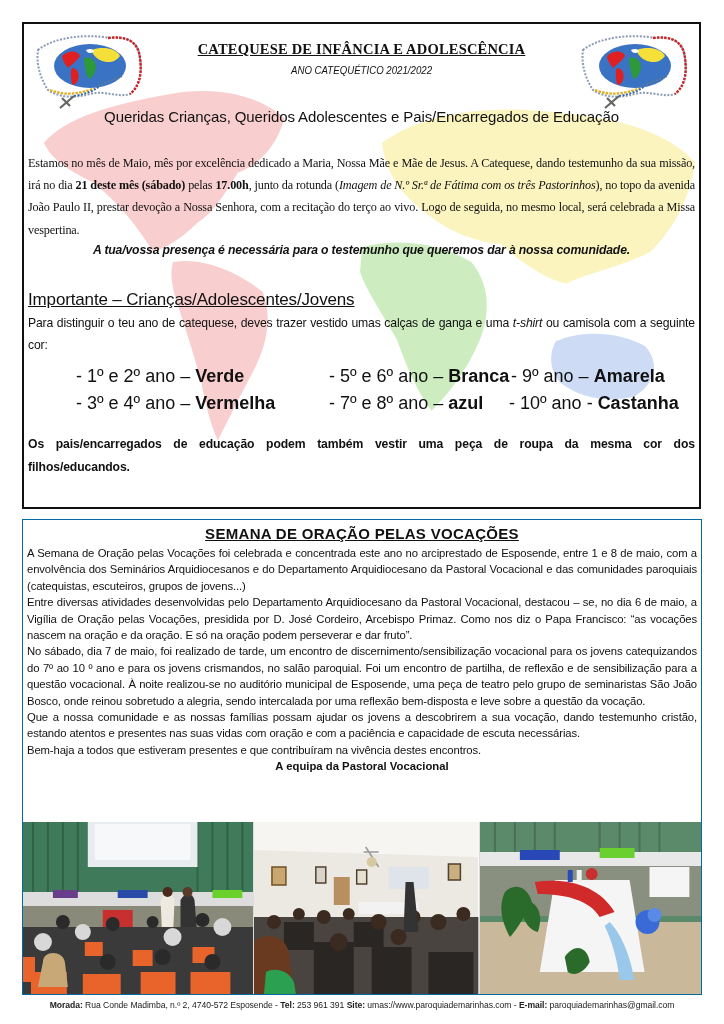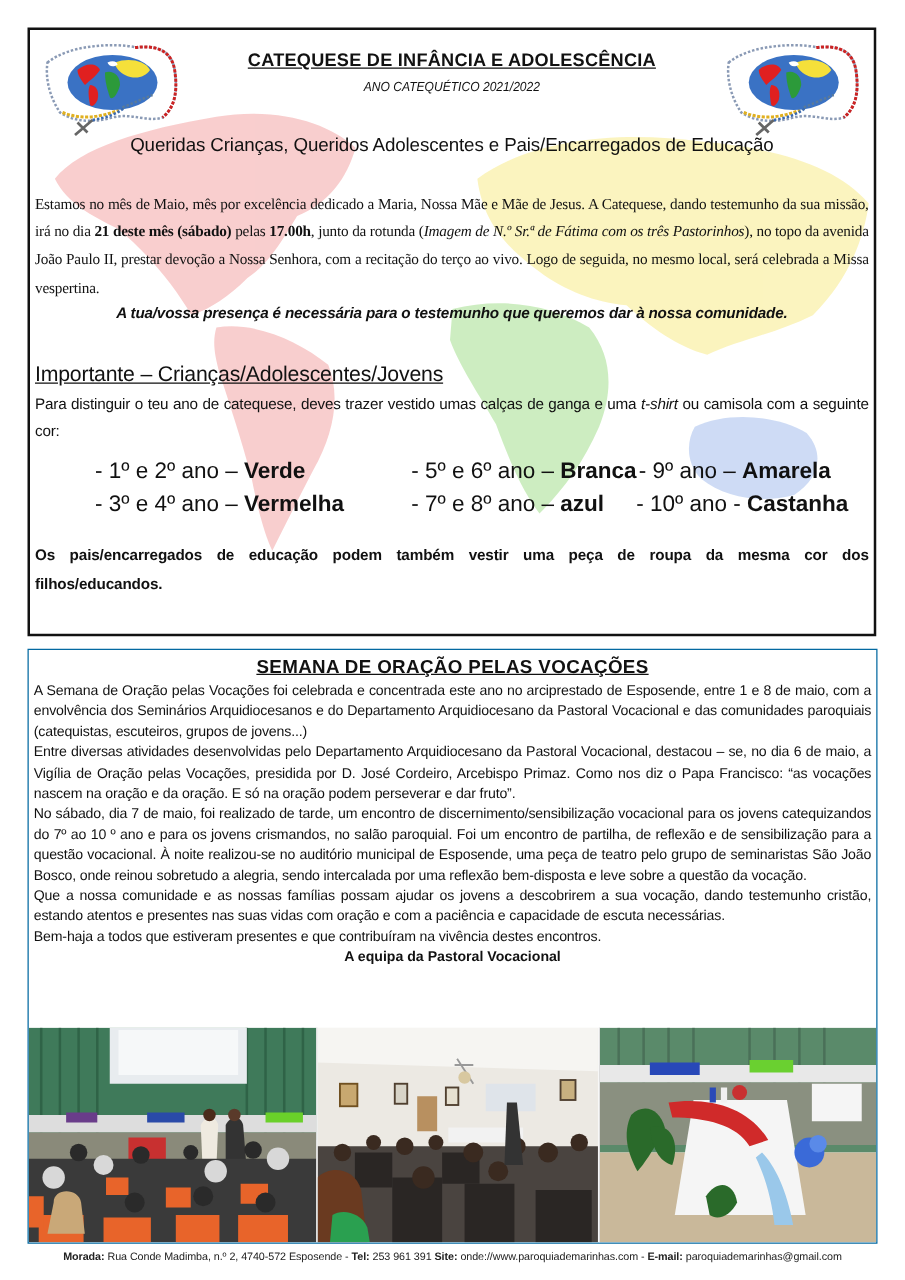--- a/index.html
+++ b/index.html
@@ -7,21 +7,21 @@
          font-family: "Liberation Sans Narrow", "Liberation Sans", sans-serif; color: #111; }
   .box1 { position: absolute; left: 22px; top: 22px; width: 679px; height: 487px;
           border: 2px solid #111; box-sizing: border-box; overflow: hidden; background: #fff; }
   .box2 { position: absolute; left: 22px; top: 519px; width: 680px; height: 476px;
           border: 1px solid #0369a1; box-sizing: border-box; background: #fff; overflow: hidden; }
   .map { position: absolute; left: 0; top: 0; width: 100%; height: 100%; z-index: 0; }
   .logo { position: absolute; top: 4px; width: 118px; height: 92px; z-index: 2; }
   .logo.left { left: 6px; }
   .logo.right { right: 6px; }
   .title1 { position: absolute; left: 0; right: 0; top: 17px; text-align: center;
-            font-family: Liberation Sans, sans-serif; font-weight: bold; font-size: 14.5px;
+            font-family: Liberation Serif, serif; font-weight: bold; font-size: 14.5px;
             text-decoration: underline; letter-spacing: 0.2px; z-index: 1; }
   .subtitle1 { position: absolute; left: 0; right: 0; top: 40px; text-align: center;
                font-style: italic; font-size: 10.5px; z-index: 1; transform: scaleX(0.92); }
   .greeting { position: absolute; left: 0; right: 0; top: 84px; text-align: center;
               font-size: 15px; z-index: 1; font-weight: 500; letter-spacing: -0.1px; }
   .para { position: absolute; left: 4px; right: 4px; top: 128px; font-size: 12.2px;
           line-height: 22.2px; text-align: justify; z-index: 1; letter-spacing: -0.15px; font-family: Liberation Serif, serif; }
   .para b { font-weight: bold; }
   .emph { position: absolute; left: 0; right: 0; top: 219px; text-align: center;
           font-weight: bold; font-style: italic; font-size: 12.2px; z-index: 1; letter-spacing: -0.15px; }
@@ -253,14 +253,14 @@
         </g>
         <circle cx="168" cy="100" r="12" fill="#3a6ad8"></circle>
         <circle cx="175" cy="93" r="7" fill="#5a8ae8"></circle>
         <rect x="170" y="45" width="40" height="30" fill="#f5f5f5"></rect>
       </svg>
     </div>
   </div>
 </div>
 
 <div class="footer">
-  <b>Morada:</b><span> Rua Conde Madimba, n.º 2, 4740-572 Esposende - </span><b>Tel:</b><span> 253 961 391   </span><b>Site:</b><span> onde://www.paroquiademarinhas.com - </span><b>E-mail:</b><span> paroquiademarinhas@gmail.com</span>
+  <b>Morada:</b><span> Rua Conde Madimba, n.º 2, 4740-572 Esposende - </span><b>Tel:</b><span> 253 961 391   </span><b>Site:</b><span> umas://www.paroquiademarinhas.com - </span><b>E-mail:</b><span> paroquiademarinhas@gmail.com</span>
 </div>
 
 </body></html>

